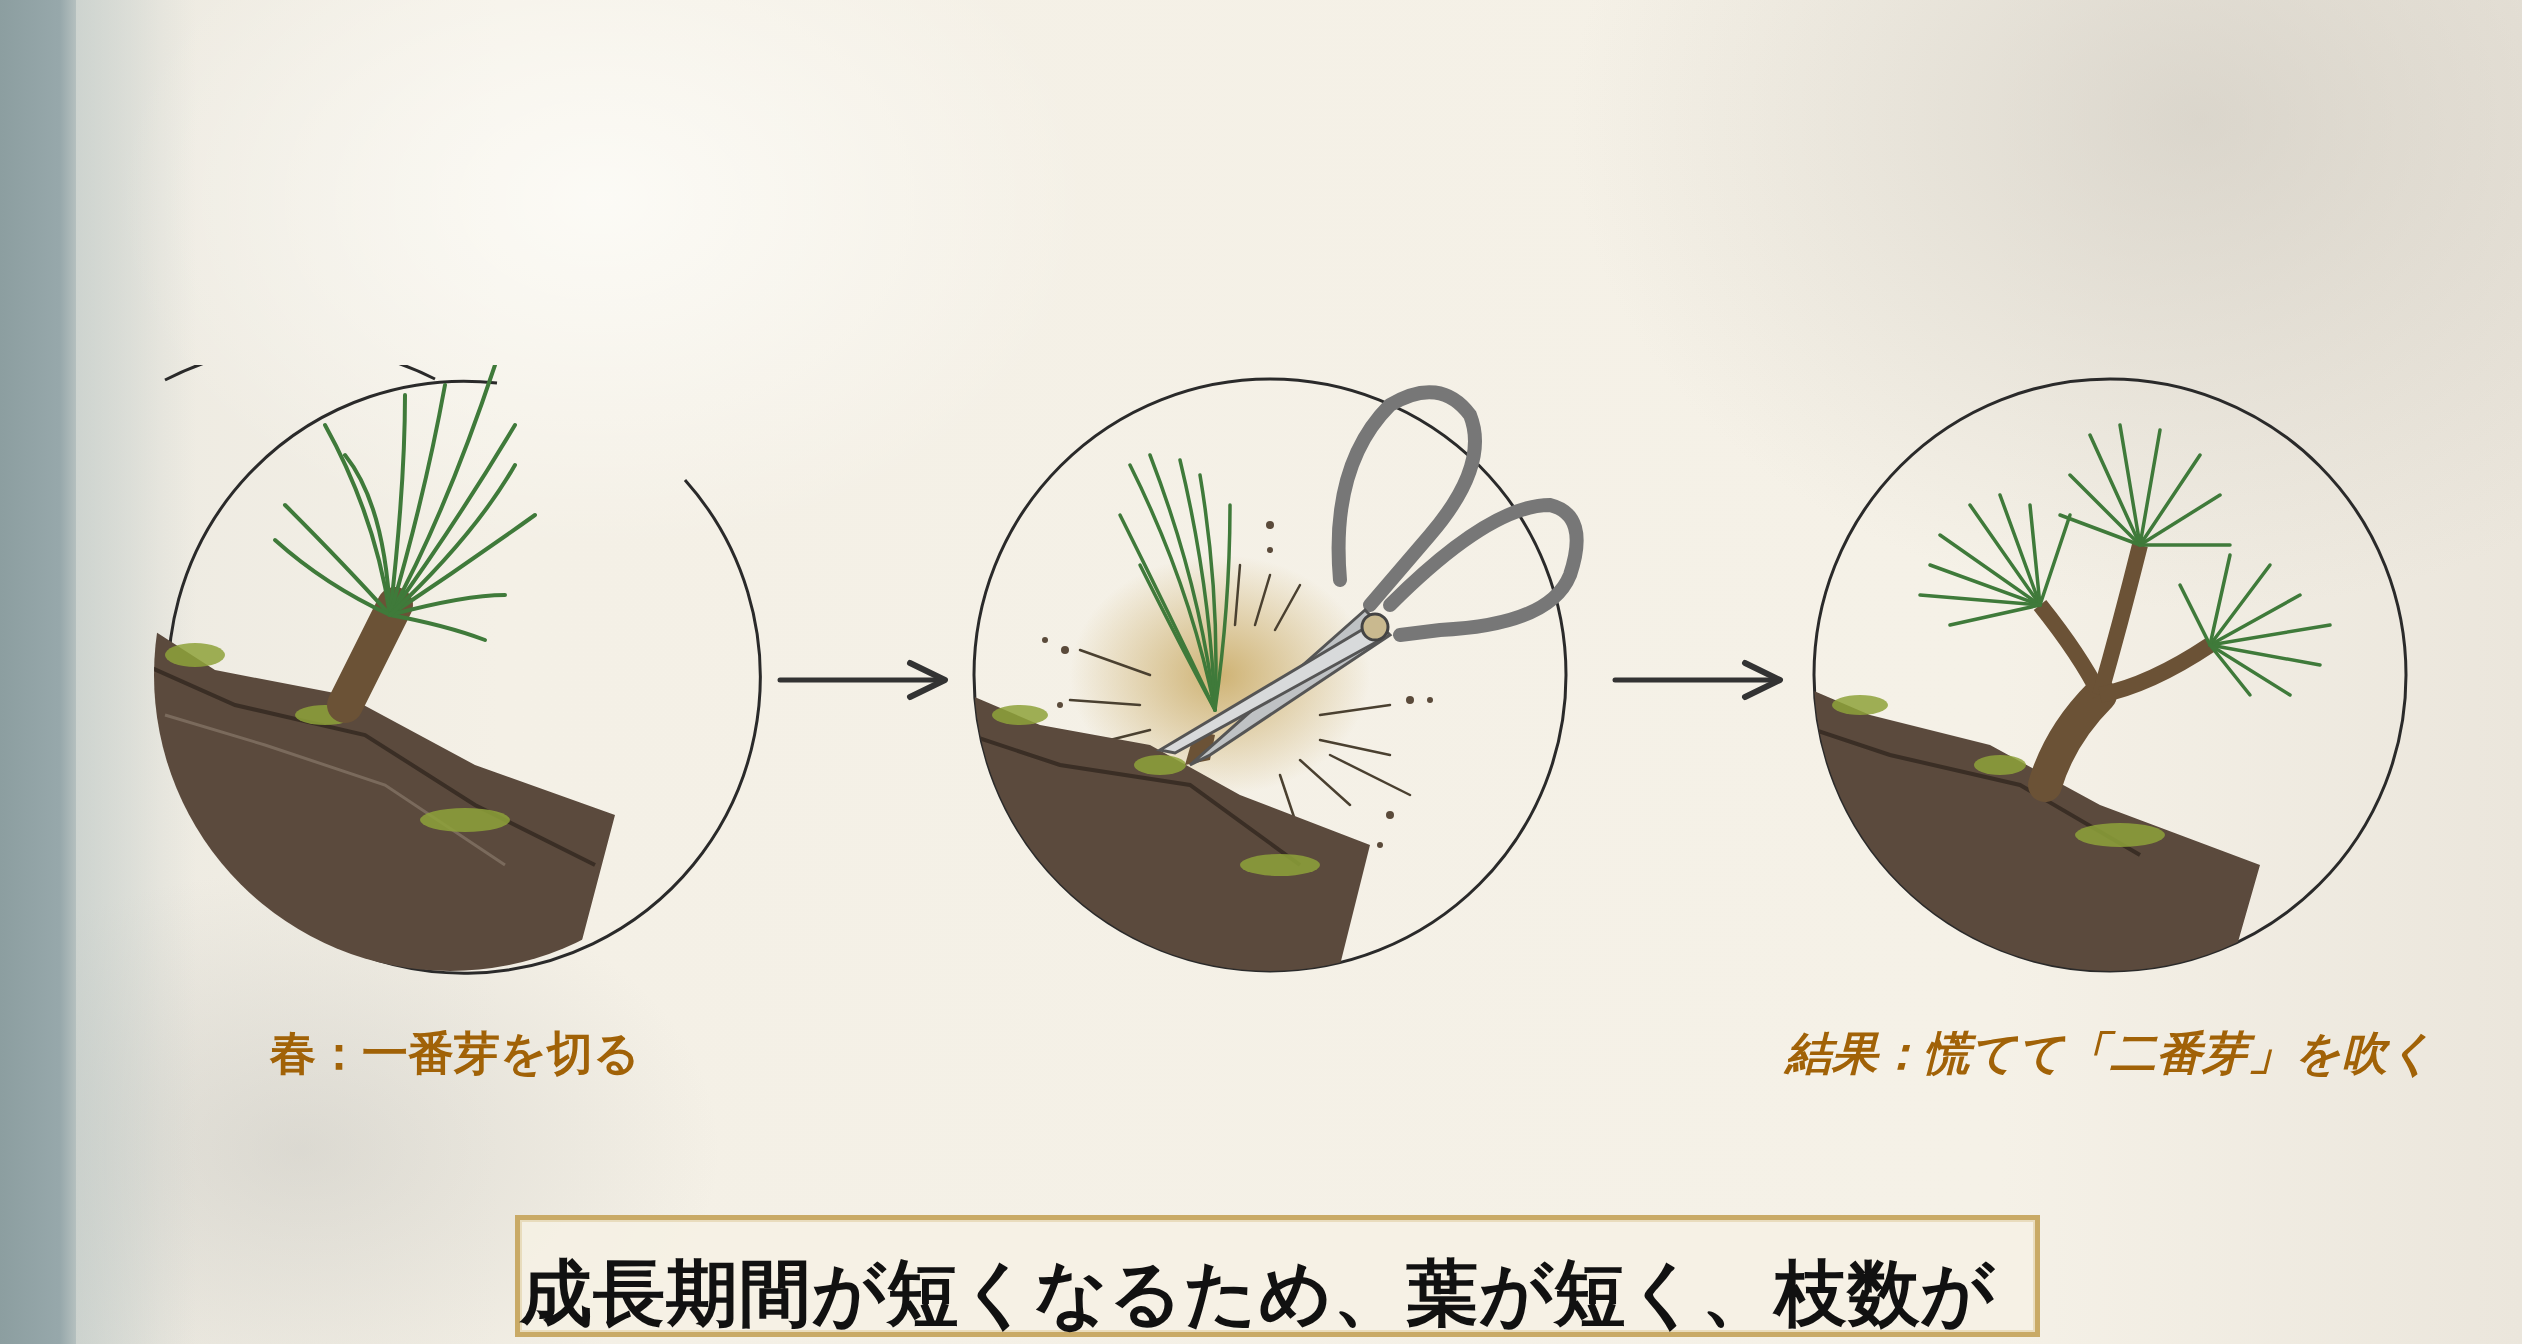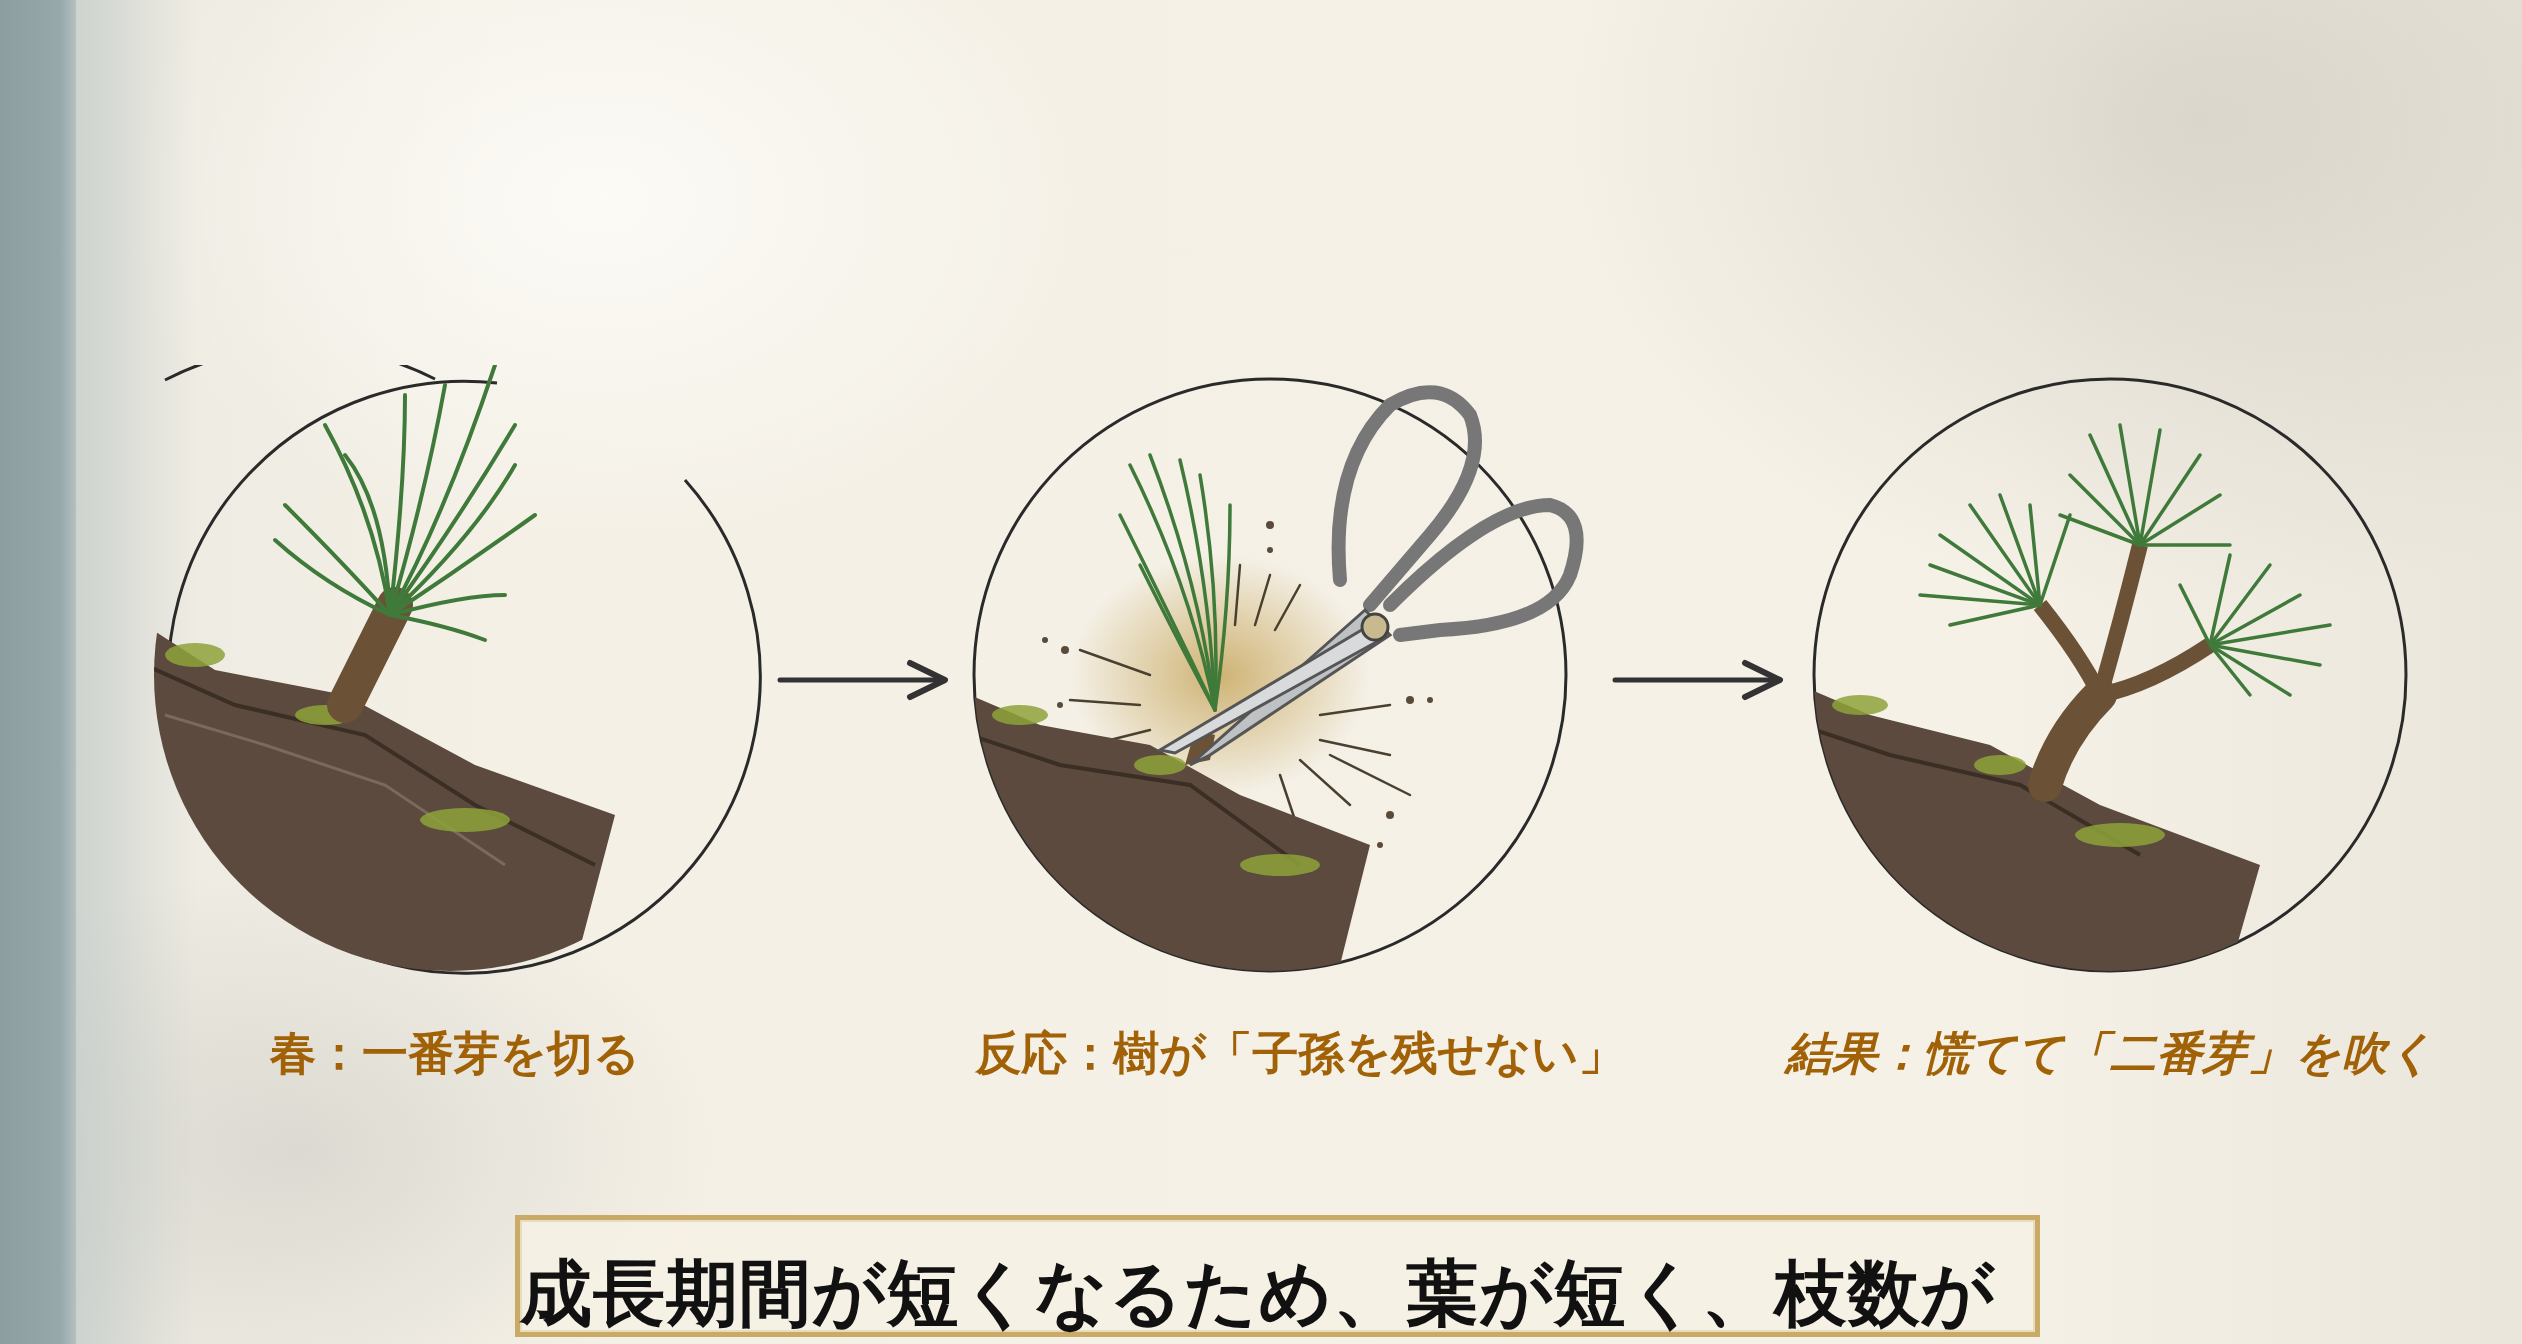--- a/index.html
+++ b/index.html
@@ -132,21 +132,20 @@
     <g fill="none" stroke="#777" stroke-width="14" stroke-linecap="round">
       <path d="M 370 215 Q 360 100 420 40 Q 470 10 500 50 Q 520 100 460 170 L 400 240"></path>
       <path d="M 420 240 Q 520 140 580 140 Q 620 150 600 210 Q 580 260 470 265 L 430 270"></path>
     </g>
     <path d="M 395 245 L 220 400 L 240 390 L 420 270 Z" fill="#bfc2c4" stroke="#555" stroke-width="3"></path>
     <path d="M 400 260 L 190 385 L 205 388 L 410 275 Z" fill="#d8dadb" stroke="#555" stroke-width="3"></path>
     <circle cx="405" cy="262" r="13" fill="#c9b98f" stroke="#444" stroke-width="3"></circle>
   </svg>
 </div>
 <div class="caption" style="left:900px;top:1020px;width:800px;">
-  <div>反応：樹が「子孫を残せない」</div>
 </div>
 
 <svg class="arrow" style="left:1610px;top:655px;" width="180" height="50" viewBox="0 0 180 50">
   <path d="M 5 25 L 165 25" stroke="#333" stroke-width="5" stroke-linecap="round"></path>
   <path d="M 135 8 L 170 25 L 135 42" fill="none" stroke="#333" stroke-width="6" stroke-linecap="round" stroke-linejoin="round"></path>
 </svg>
 
 <div class="circle-wrap" style="left:1800px;top:365px;">
   <svg width="620" height="620" viewBox="0 0 620 620">
     <defs>

